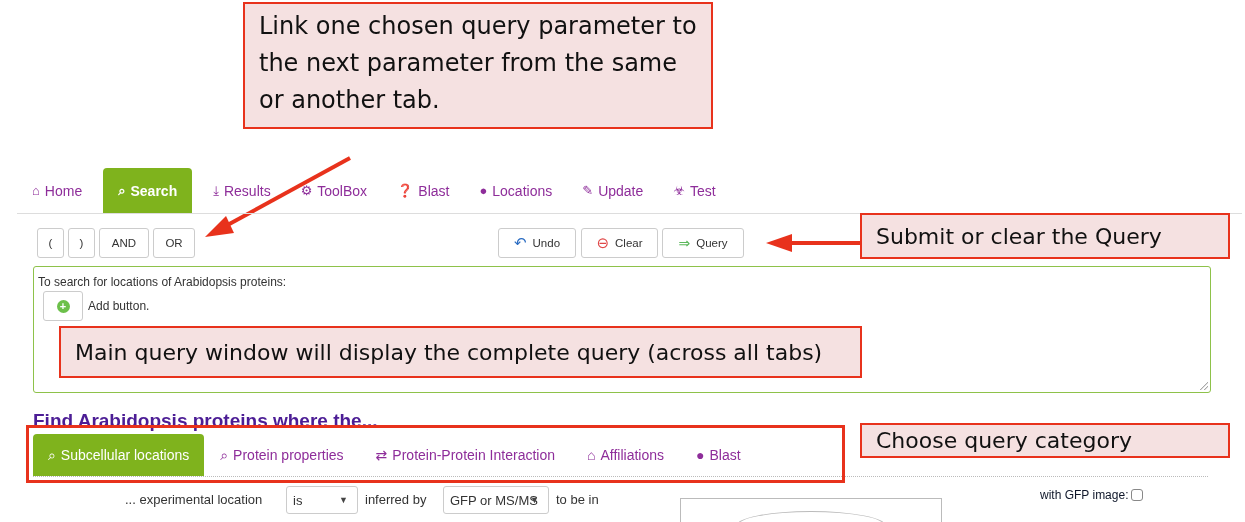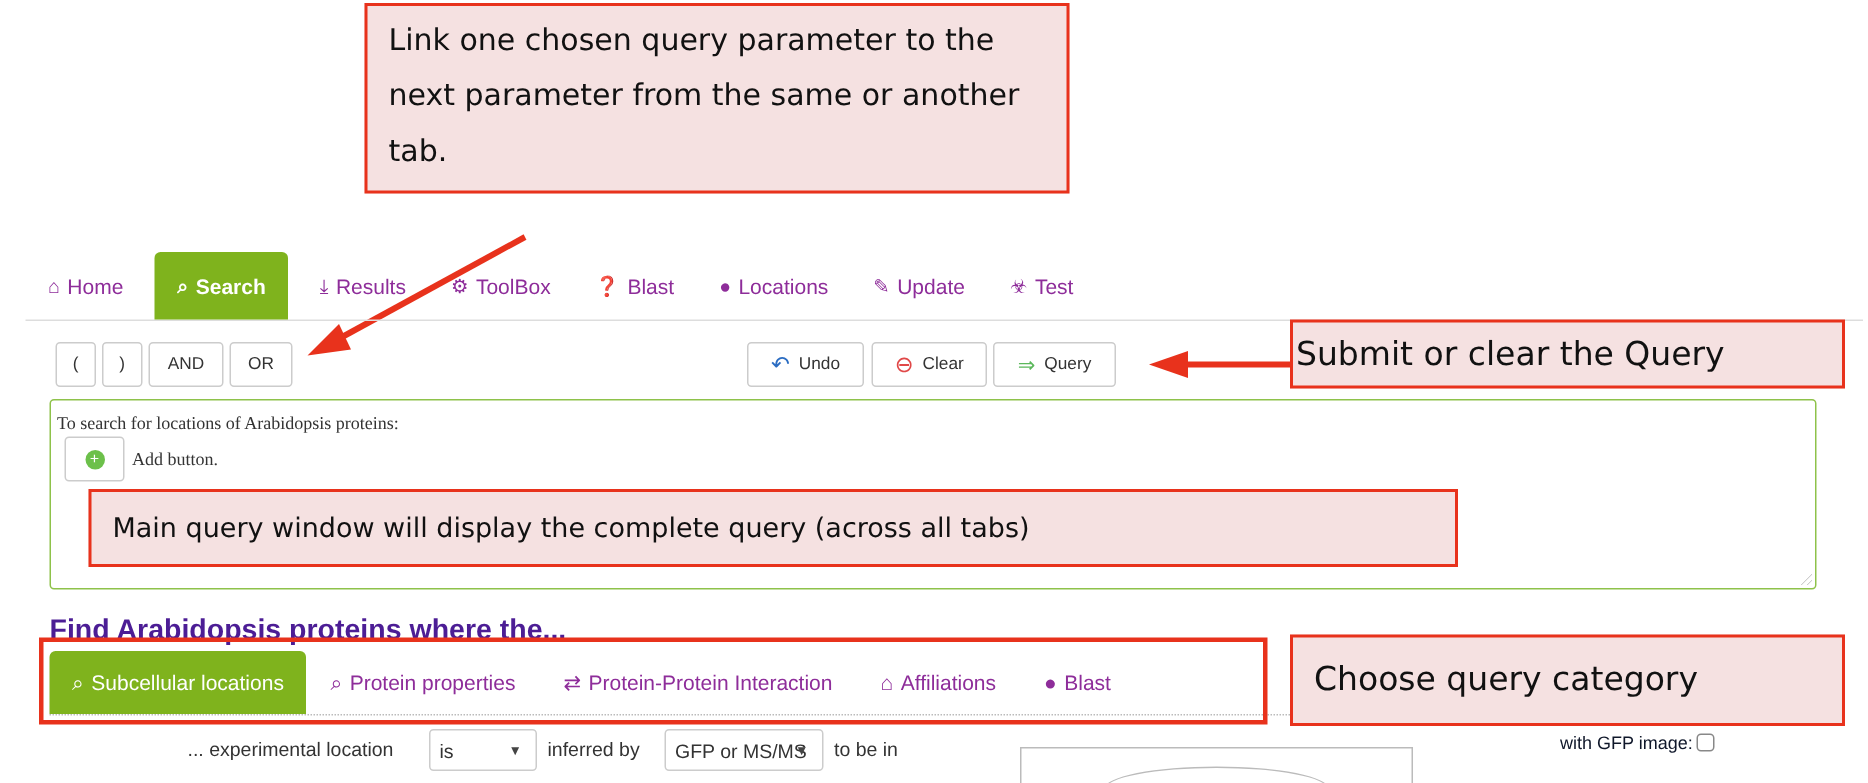--- a/index.html
+++ b/index.html
@@ -16,33 +16,33 @@
   .callout {
     position: absolute;
     background: #f5e1e1;
     border: 2px solid #e8321c;
     font-family: "DejaVu Sans", sans-serif;
     color: #111;
     display: flex; align-items: center;
   }
   .callout-top {
     left: 243px; top: 2px; width: 470px; height: 127px;
-    font-size: 20px; line-height: 37px; padding: 4px 14px;
+    font-size: 24px; line-height: 37px; padding: 4px 14px;
     align-items: flex-start;
   }
   .callout-submit {
     left: 860px; top: 213px; width: 370px; height: 46px;
-    font-size: 22px; padding-left: 2px;
+    font-size: 22px; padding-left: 14px;
   }
   .callout-main {
-    left: 59px; top: 326px; width: 913px; height: 52px;
-    font-size: 18px; padding-left: 14px;
+    left: 59px; top: 326px; width: 803px; height: 52px;
+    font-size: 22px; padding-left: 14px;
   }
   .callout-category {
-    left: 860px; top: 423px; width: 370px; height: 61px;
+    left: 860px; top: 423px; width: 370px; height: 35px;
     font-size: 22px; padding-left: 14px;
   }
   .outline-tabs {
     position: absolute; left: 26px; top: 425px; width: 819px; height: 58px;
     border: 3px solid #e8321c; pointer-events: none;
   }
 
   
   .nav {
     position: absolute; left: 17px; top: 168px; width: 1225px; height: 46px;
@@ -66,21 +66,21 @@
     border: 1px solid #cccccc; border-radius: 3px; background: #fff;
     font-size: 11.5px; color: #333; display: flex; align-items: center;
     justify-content: center; cursor: pointer;
   }
   .btn .ic { margin-right: 6px; }
 
   
   .query-window {
     position: absolute; left: 33px; top: 266px; width: 1178px; height: 127px;
     border: 1px solid #8ec24a; border-radius: 3px; background: #fff;
-    font-size: 12px; color: #333; padding: 5px 4px; font-family: Liberation Serif, serif;
+    font-size: 12px; color: #333; padding: 5px 4px;
   }
   .query-window .line { height: 20px; line-height: 20px; display: flex; align-items: center; }
   .add-btn {
     display: inline-flex; width: 40px; height: 30px; border: 1px solid #ccc;
     border-radius: 3px; align-items: center; justify-content: center;
     margin: 0 5px; background: #fff;
   }
   .plus-circle {
     width: 13px; height: 13px; border-radius: 50%; background: #6cc04a;
     color: #fff; font-size: 11px; line-height: 13px; text-align: center; font-weight: bold;

